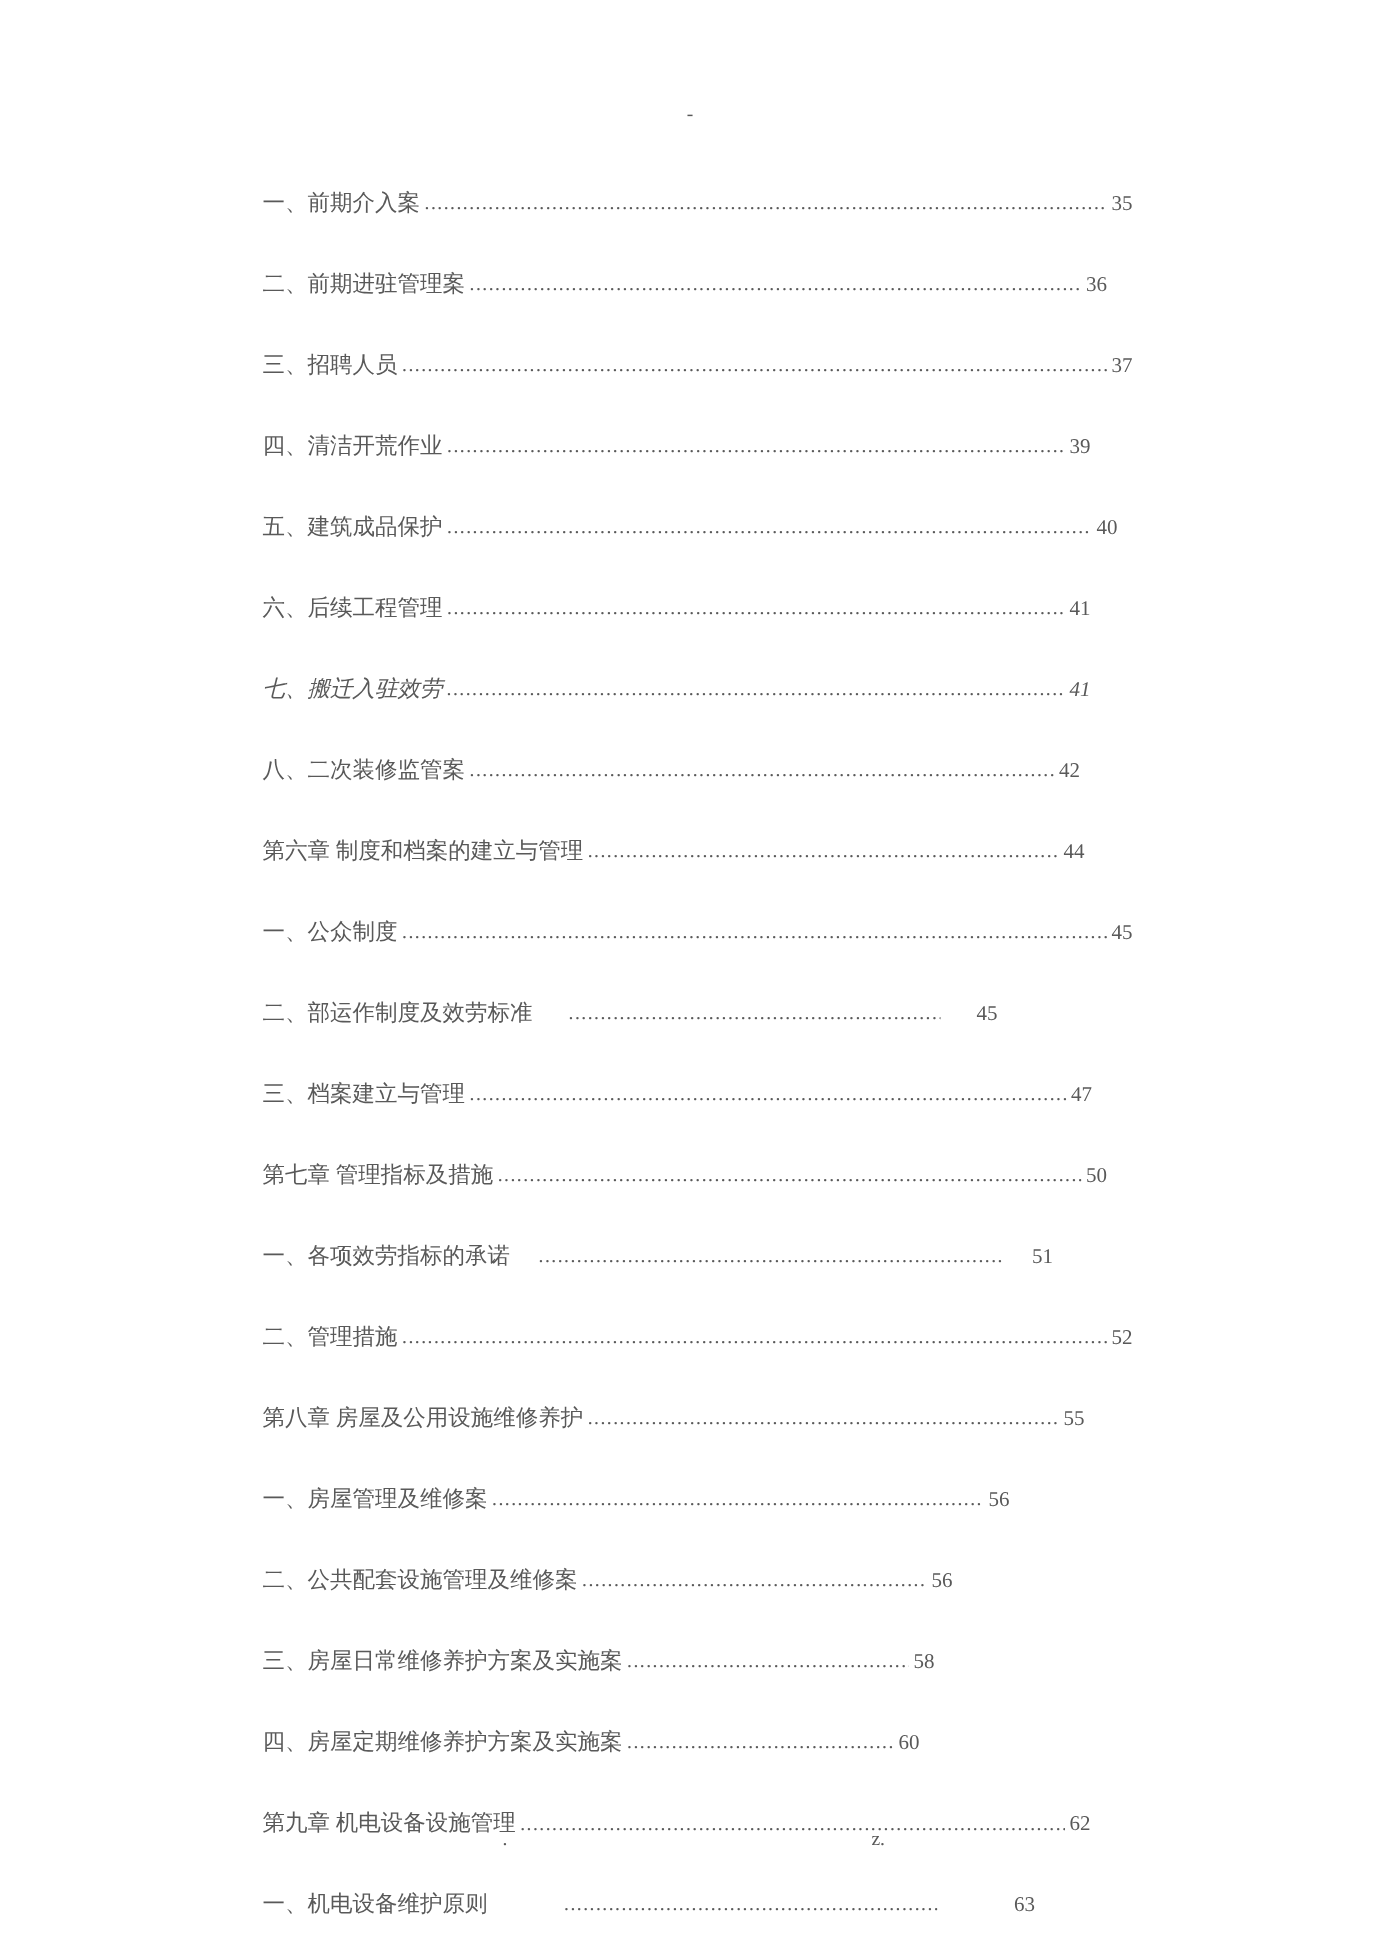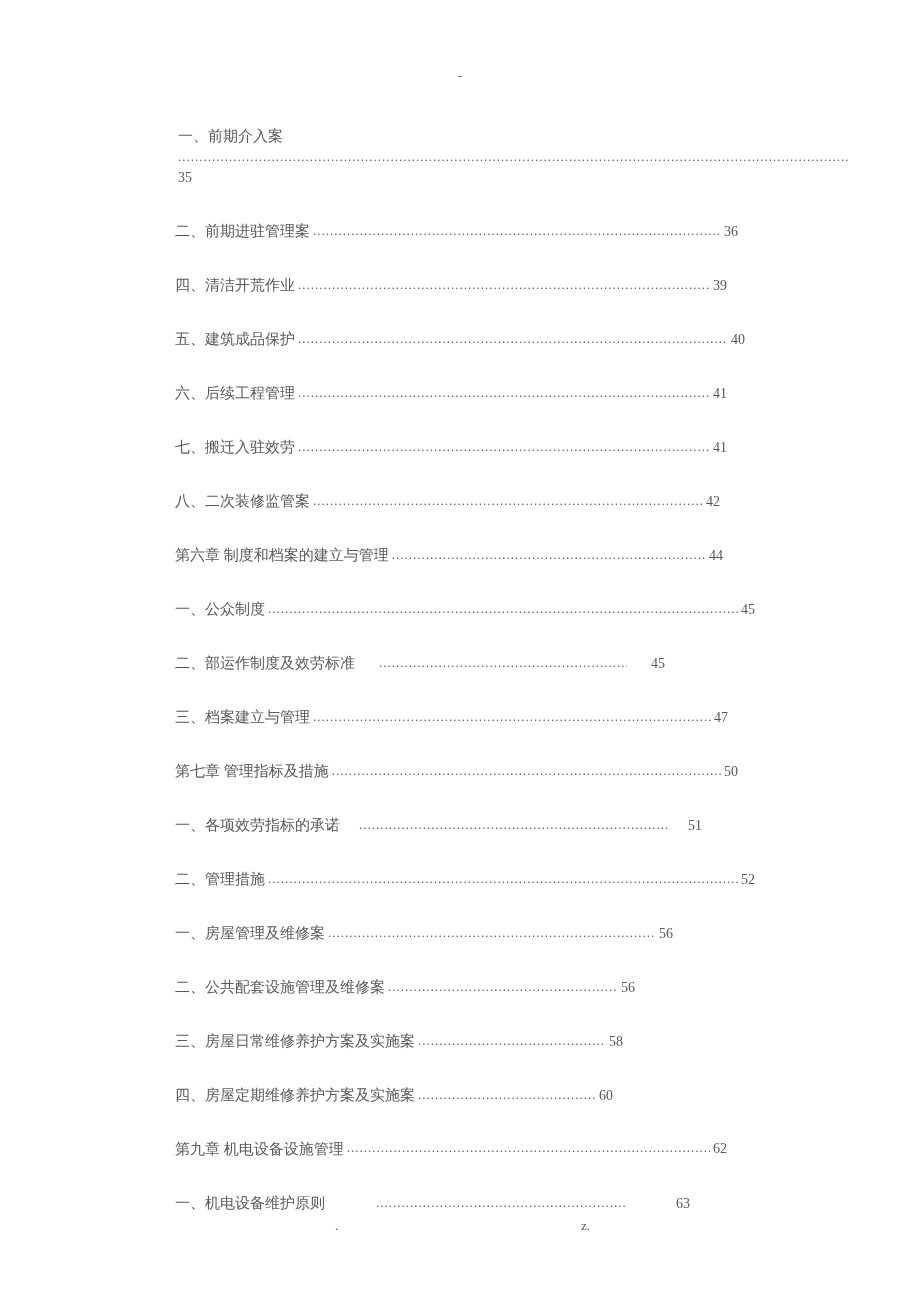--- a/index.html
+++ b/index.html
@@ -73,46 +73,51 @@
     .footer-right {
       margin-right: 330px;
     }
   </style>
 </head>
 <body>
 
 <div class="page-header-dash">-</div>
 
 <div class="toc-container">
-    <div class="toc-entry" style="width: 580px; flex-direction: column;">
+    <div class="toc-entry" style="width: 580px;">
       <span class="toc-title">一、前期介入案</span>
       <span class="toc-dots"></span>
       <span class="toc-page"> 35</span>
     </div>
     <div class="toc-entry" style="width: 563px;">
       <span class="toc-title">二、前期进驻管理案</span>
       <span class="toc-dots"></span>
       <span class="toc-page"> 36</span>
     </div>
+    <div class="toc-entry" style="width: 580px;">
+      <span class="toc-title">三、招聘人员</span>
+      <span class="toc-dots"></span>
+      <span class="toc-page"> 37</span>
+    </div>
     <div class="toc-entry" style="width: 552px; text-align: center;">
       <span class="toc-title">四、清洁开荒作业</span>
       <span class="toc-dots"></span>
       <span class="toc-page"> 39</span>
     </div>
     <div class="toc-entry" style="width: 570px;">
       <span class="toc-title">五、建筑成品保护</span>
       <span class="toc-dots"></span>
       <span class="toc-page"> 40</span>
     </div>
     <div class="toc-entry" style="width: 552px;">
       <span class="toc-title">六、后续工程管理</span>
       <span class="toc-dots"></span>
       <span class="toc-page"> 41</span>
     </div>
-    <div class="toc-entry" style="width: 552px;">
+    <div class="toc-entry" style="width: 552px; font-style: italic;">
       <span class="toc-title">七、搬迁入驻效劳</span>
       <span class="toc-dots"></span>
       <span class="toc-page"> 41</span>
     </div>
     <div class="toc-entry" style="width: 545px;">
       <span class="toc-title">八、二次装修监管案</span>
       <span class="toc-dots"></span>
       <span class="toc-page"> 42</span>
     </div>
     <div class="toc-entry" style="width: 548px;">
@@ -142,20 +147,25 @@
     </div>
     <div class="toc-entry" style="width: 527px; gap: 16px;">
       <span class="toc-title">一、各项效劳指标的承诺</span>
       <span class="toc-dots"></span>
       <span class="toc-page"> 51</span>
     </div>
     <div class="toc-entry" style="width: 580px;">
       <span class="toc-title">二、管理措施</span>
       <span class="toc-dots"></span>
       <span class="toc-page"> 52</span>
+    </div>
+    <div class="toc-entry" style="width: 548px;">
+      <span class="toc-title">第八章  房屋及公用设施维修养护</span>
+      <span class="toc-dots"></span>
+      <span class="toc-page"> 55</span>
     </div>
     <div class="toc-entry" style="width: 498px;">
       <span class="toc-title">一、房屋管理及维修案</span>
       <span class="toc-dots"></span>
       <span class="toc-page"> 56</span>
     </div>
     <div class="toc-entry" style="width: 460px;">
       <span class="toc-title">二、公共配套设施管理及维修案</span>
       <span class="toc-dots"></span>
       <span class="toc-page"> 56</span>

